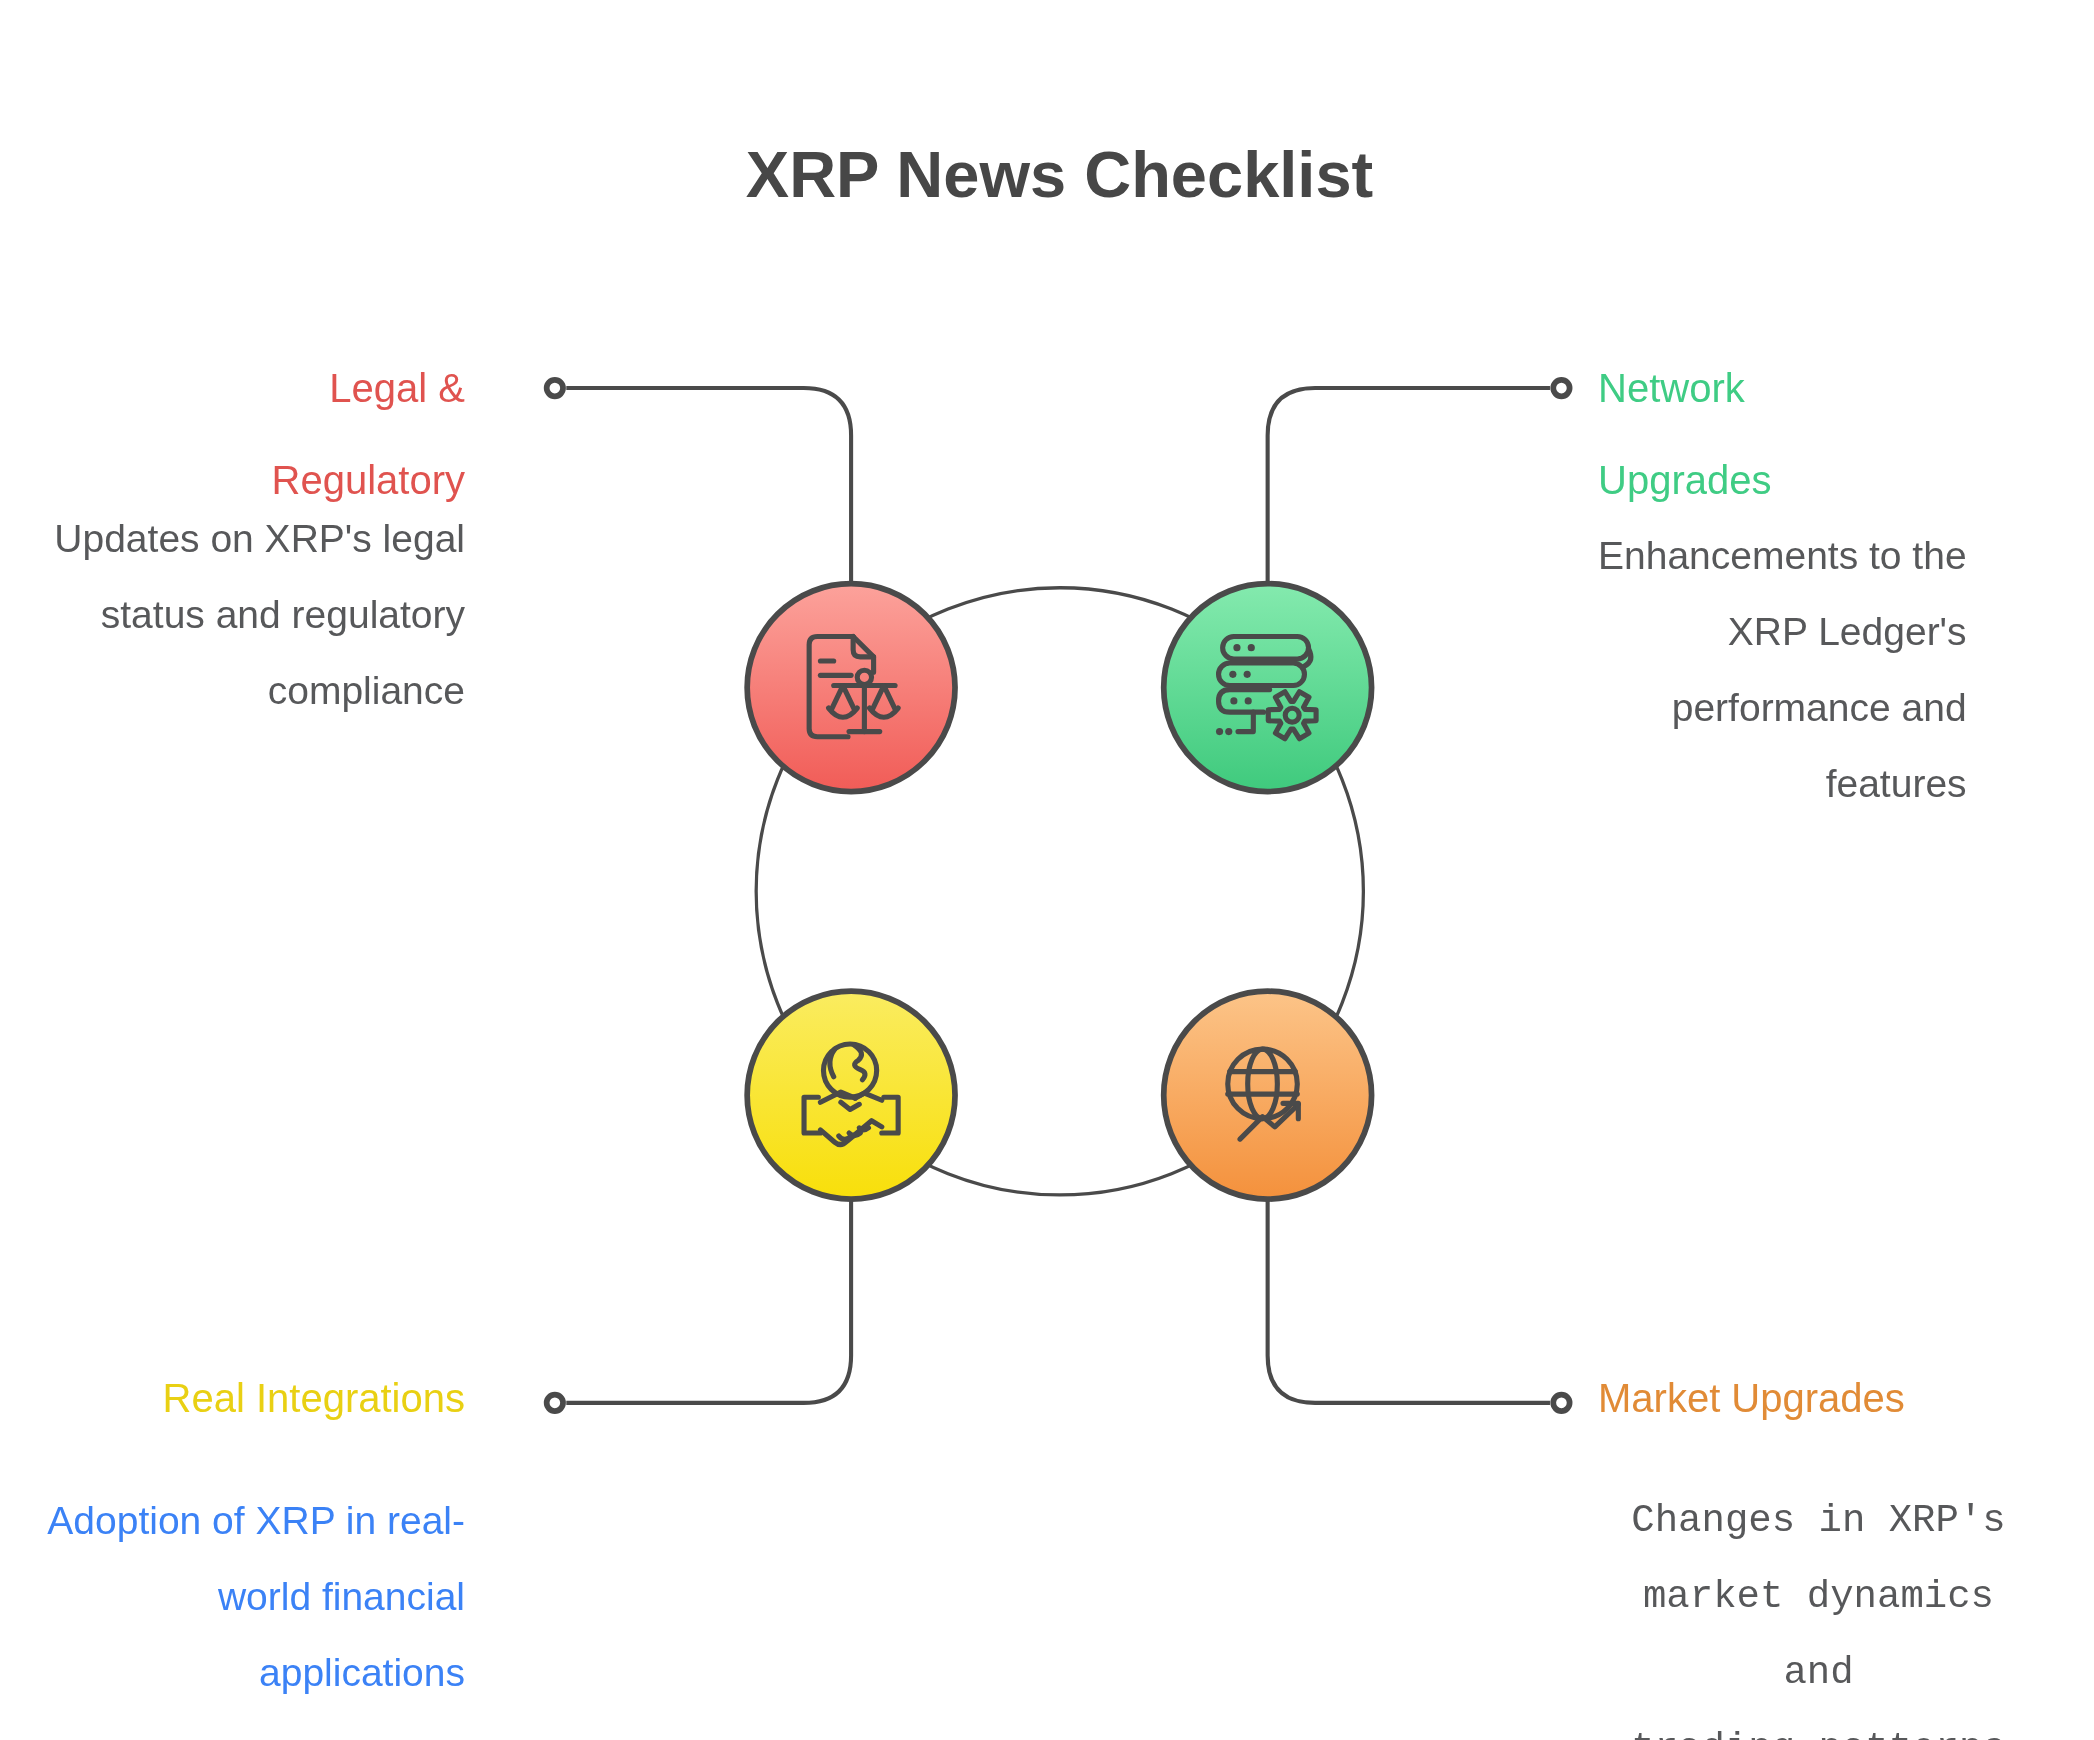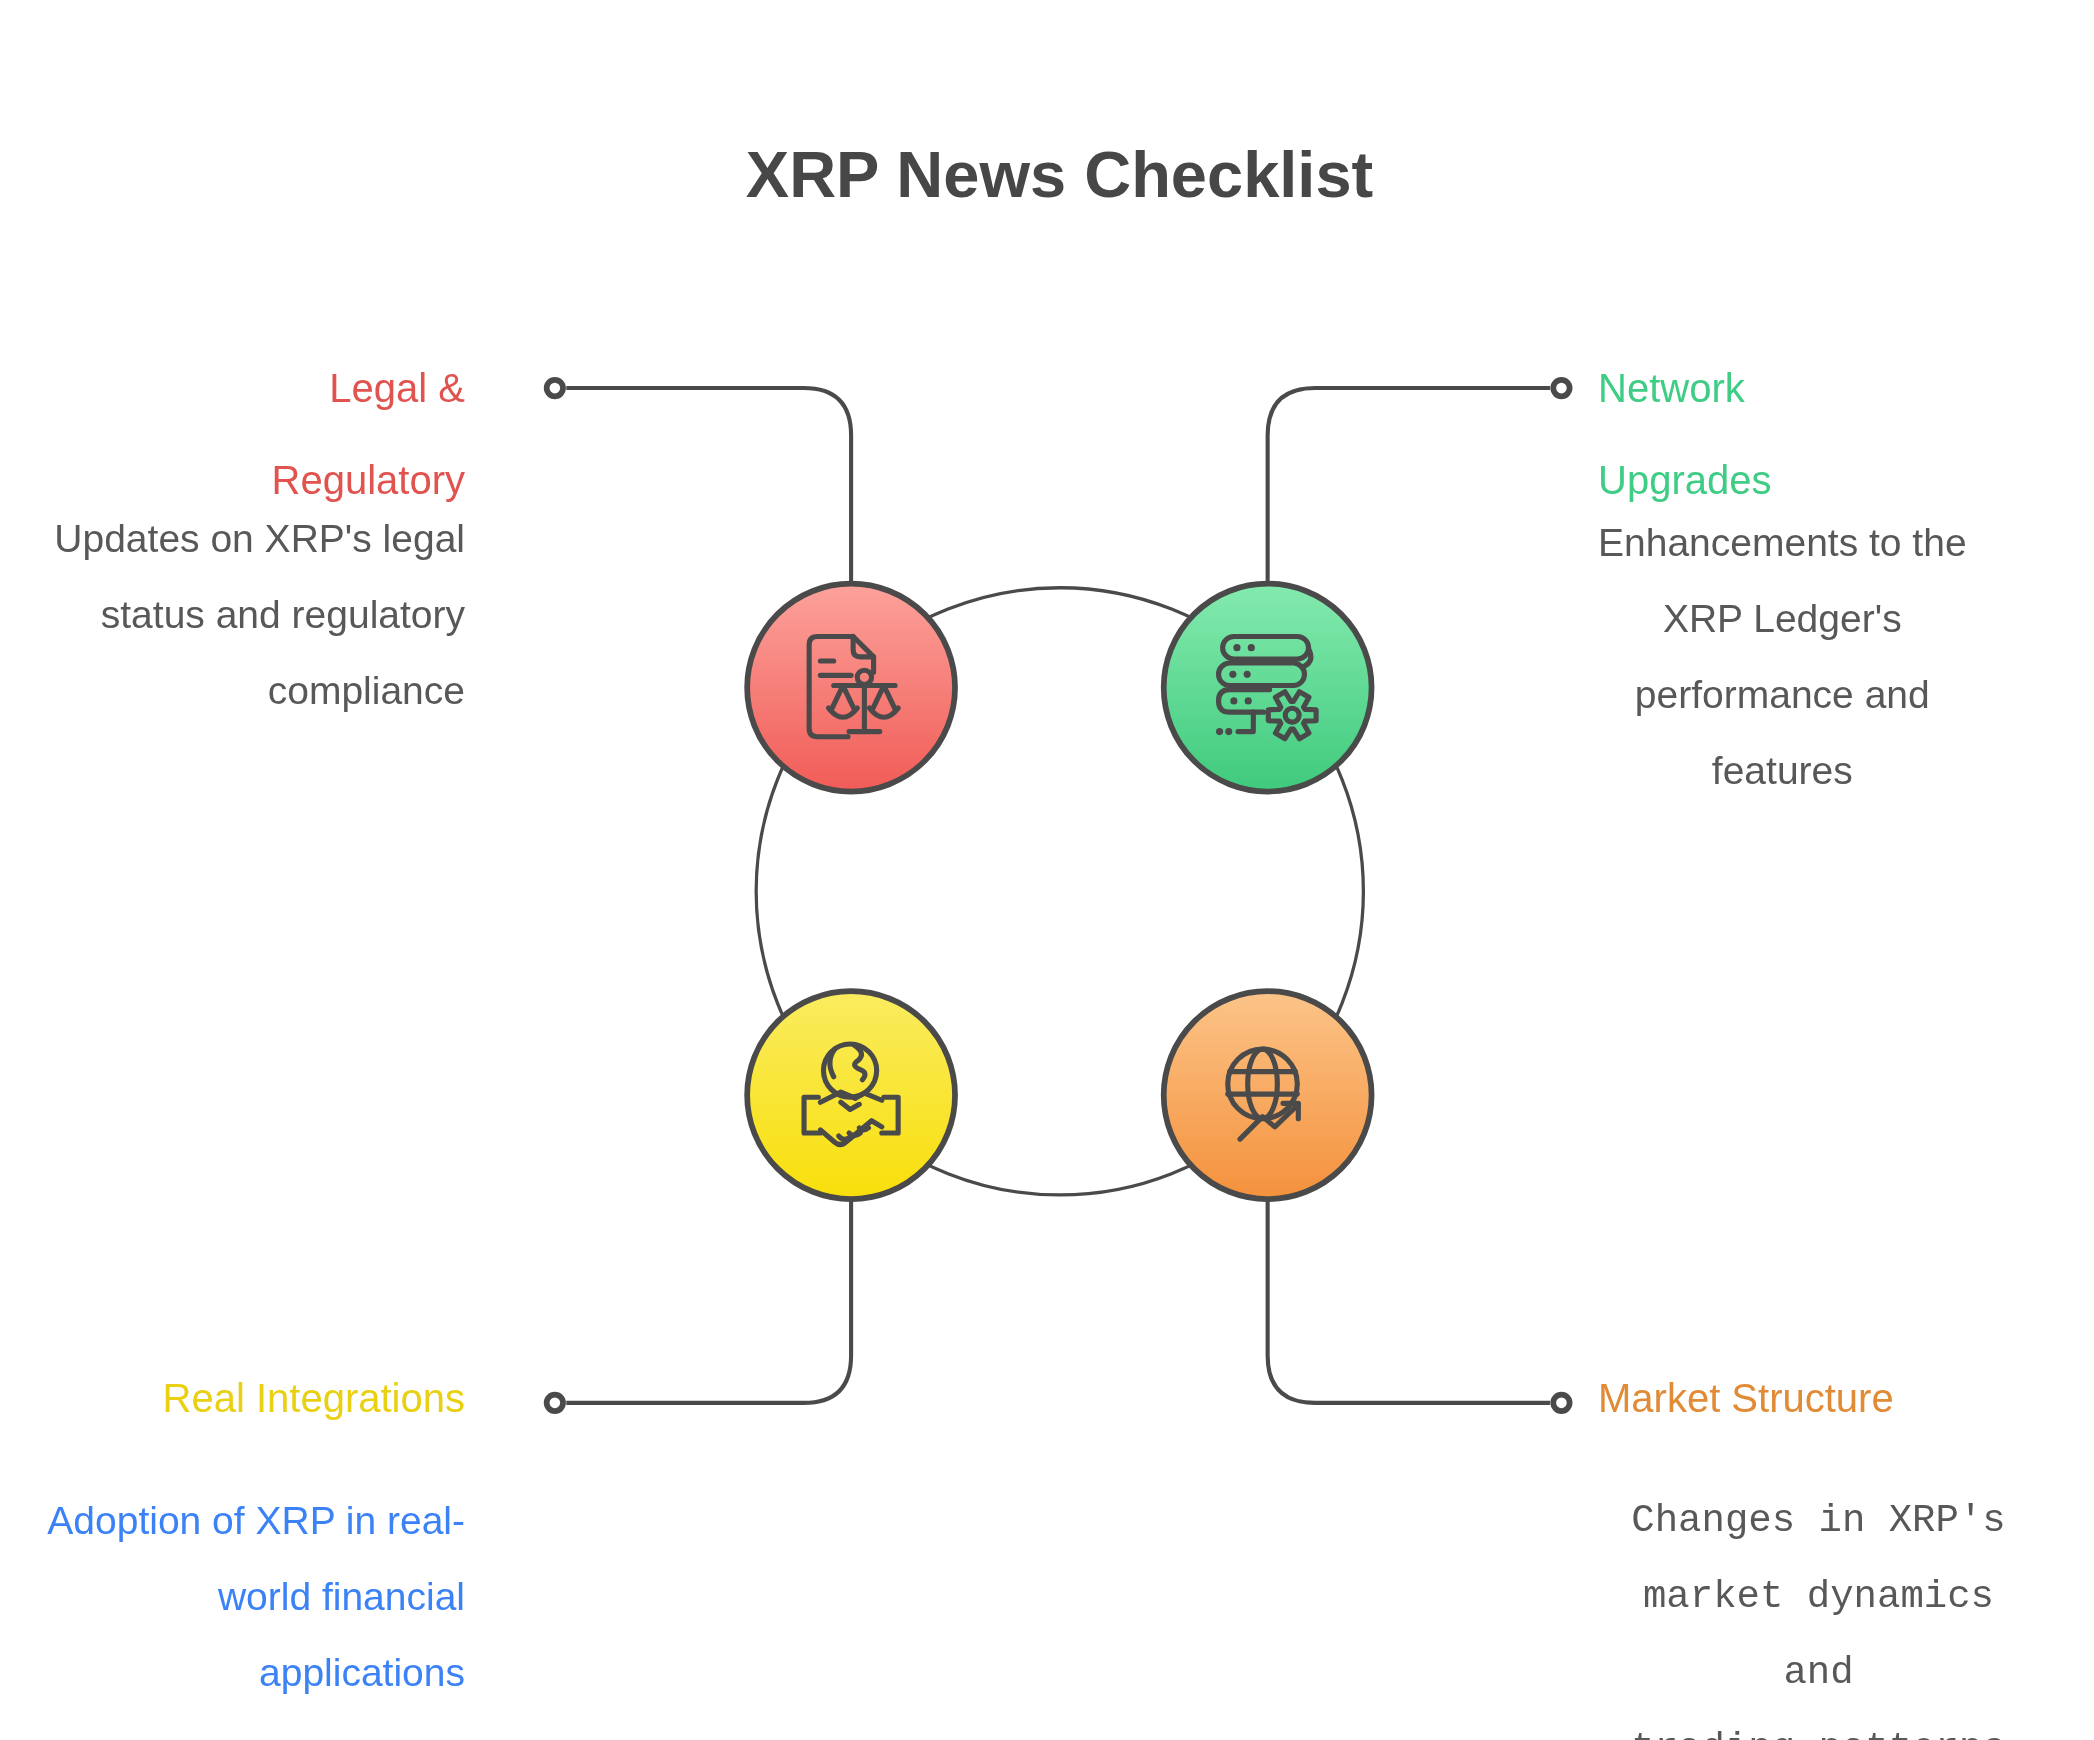--- a/index.html
+++ b/index.html
@@ -29,21 +29,21 @@
     position:absolute;
     font-size:39px;
     line-height:76px;
     white-space:pre-line;
   }
   .h-tl{top:342px;right:1574px;text-align:right;}
   .h-tr{top:342px;left:1598px;text-align:left;}
   .h-bl{top:1352px;right:1574px;text-align:right;margin-left:16px;}
   .h-br{top:1352px;left:1598px;text-align:left;}
   .d-tl{top:501px;right:1574px;text-align:right;}
-  .d-tr{top:505px;left:1598px;text-align:center;}
+  .d-tr{top:518px;left:1598px;text-align:right;}
   .d-bl{top:1483px;right:1574px;text-align:right;}
   .d-br{top:1483px;left:1598px;text-align:center;font-family:Liberation Mono, monospace;}
 </style>
 </head>
 <body>
 
 <div class="stage">
 
   <div class="title" style="color: rgb(71, 71, 71);">XRP News Checklist</div>
 
@@ -147,21 +147,21 @@
       <path d="M 33 103 L 55 81 L 67 91 L 90 69"></path>
       <path d="M 75 68 H 90 V 83"></path>
     </g>
   </svg>
 
   <div class="heading h-tl" style="color: rgb(224, 83, 79);">Legal &amp;
 Regulatory</div>
   <div class="heading h-tr" style="color: rgb(63, 204, 132);">Network
 Upgrades</div>
   <div class="heading h-bl" style="color: rgb(233, 208, 19);">Real Integrations</div>
-  <div class="heading h-br" style="color: rgb(225, 139, 54);">Market Structure</div>
+  <div class="heading h-br" style="color: rgb(225, 139, 54);">Market Upgrades</div>
 
   <div class="desc d-tl" style="color: rgb(87, 88, 90);">Updates on XRP's legal
 status and regulatory
 compliance</div>
   <div class="desc d-tr" style="color: rgb(87, 88, 90);">Enhancements to the
 XRP Ledger's
 performance and
 features</div>
   <div class="desc d-bl" style="color: #3b82f6;">Adoption of XRP in real-
 world financial

